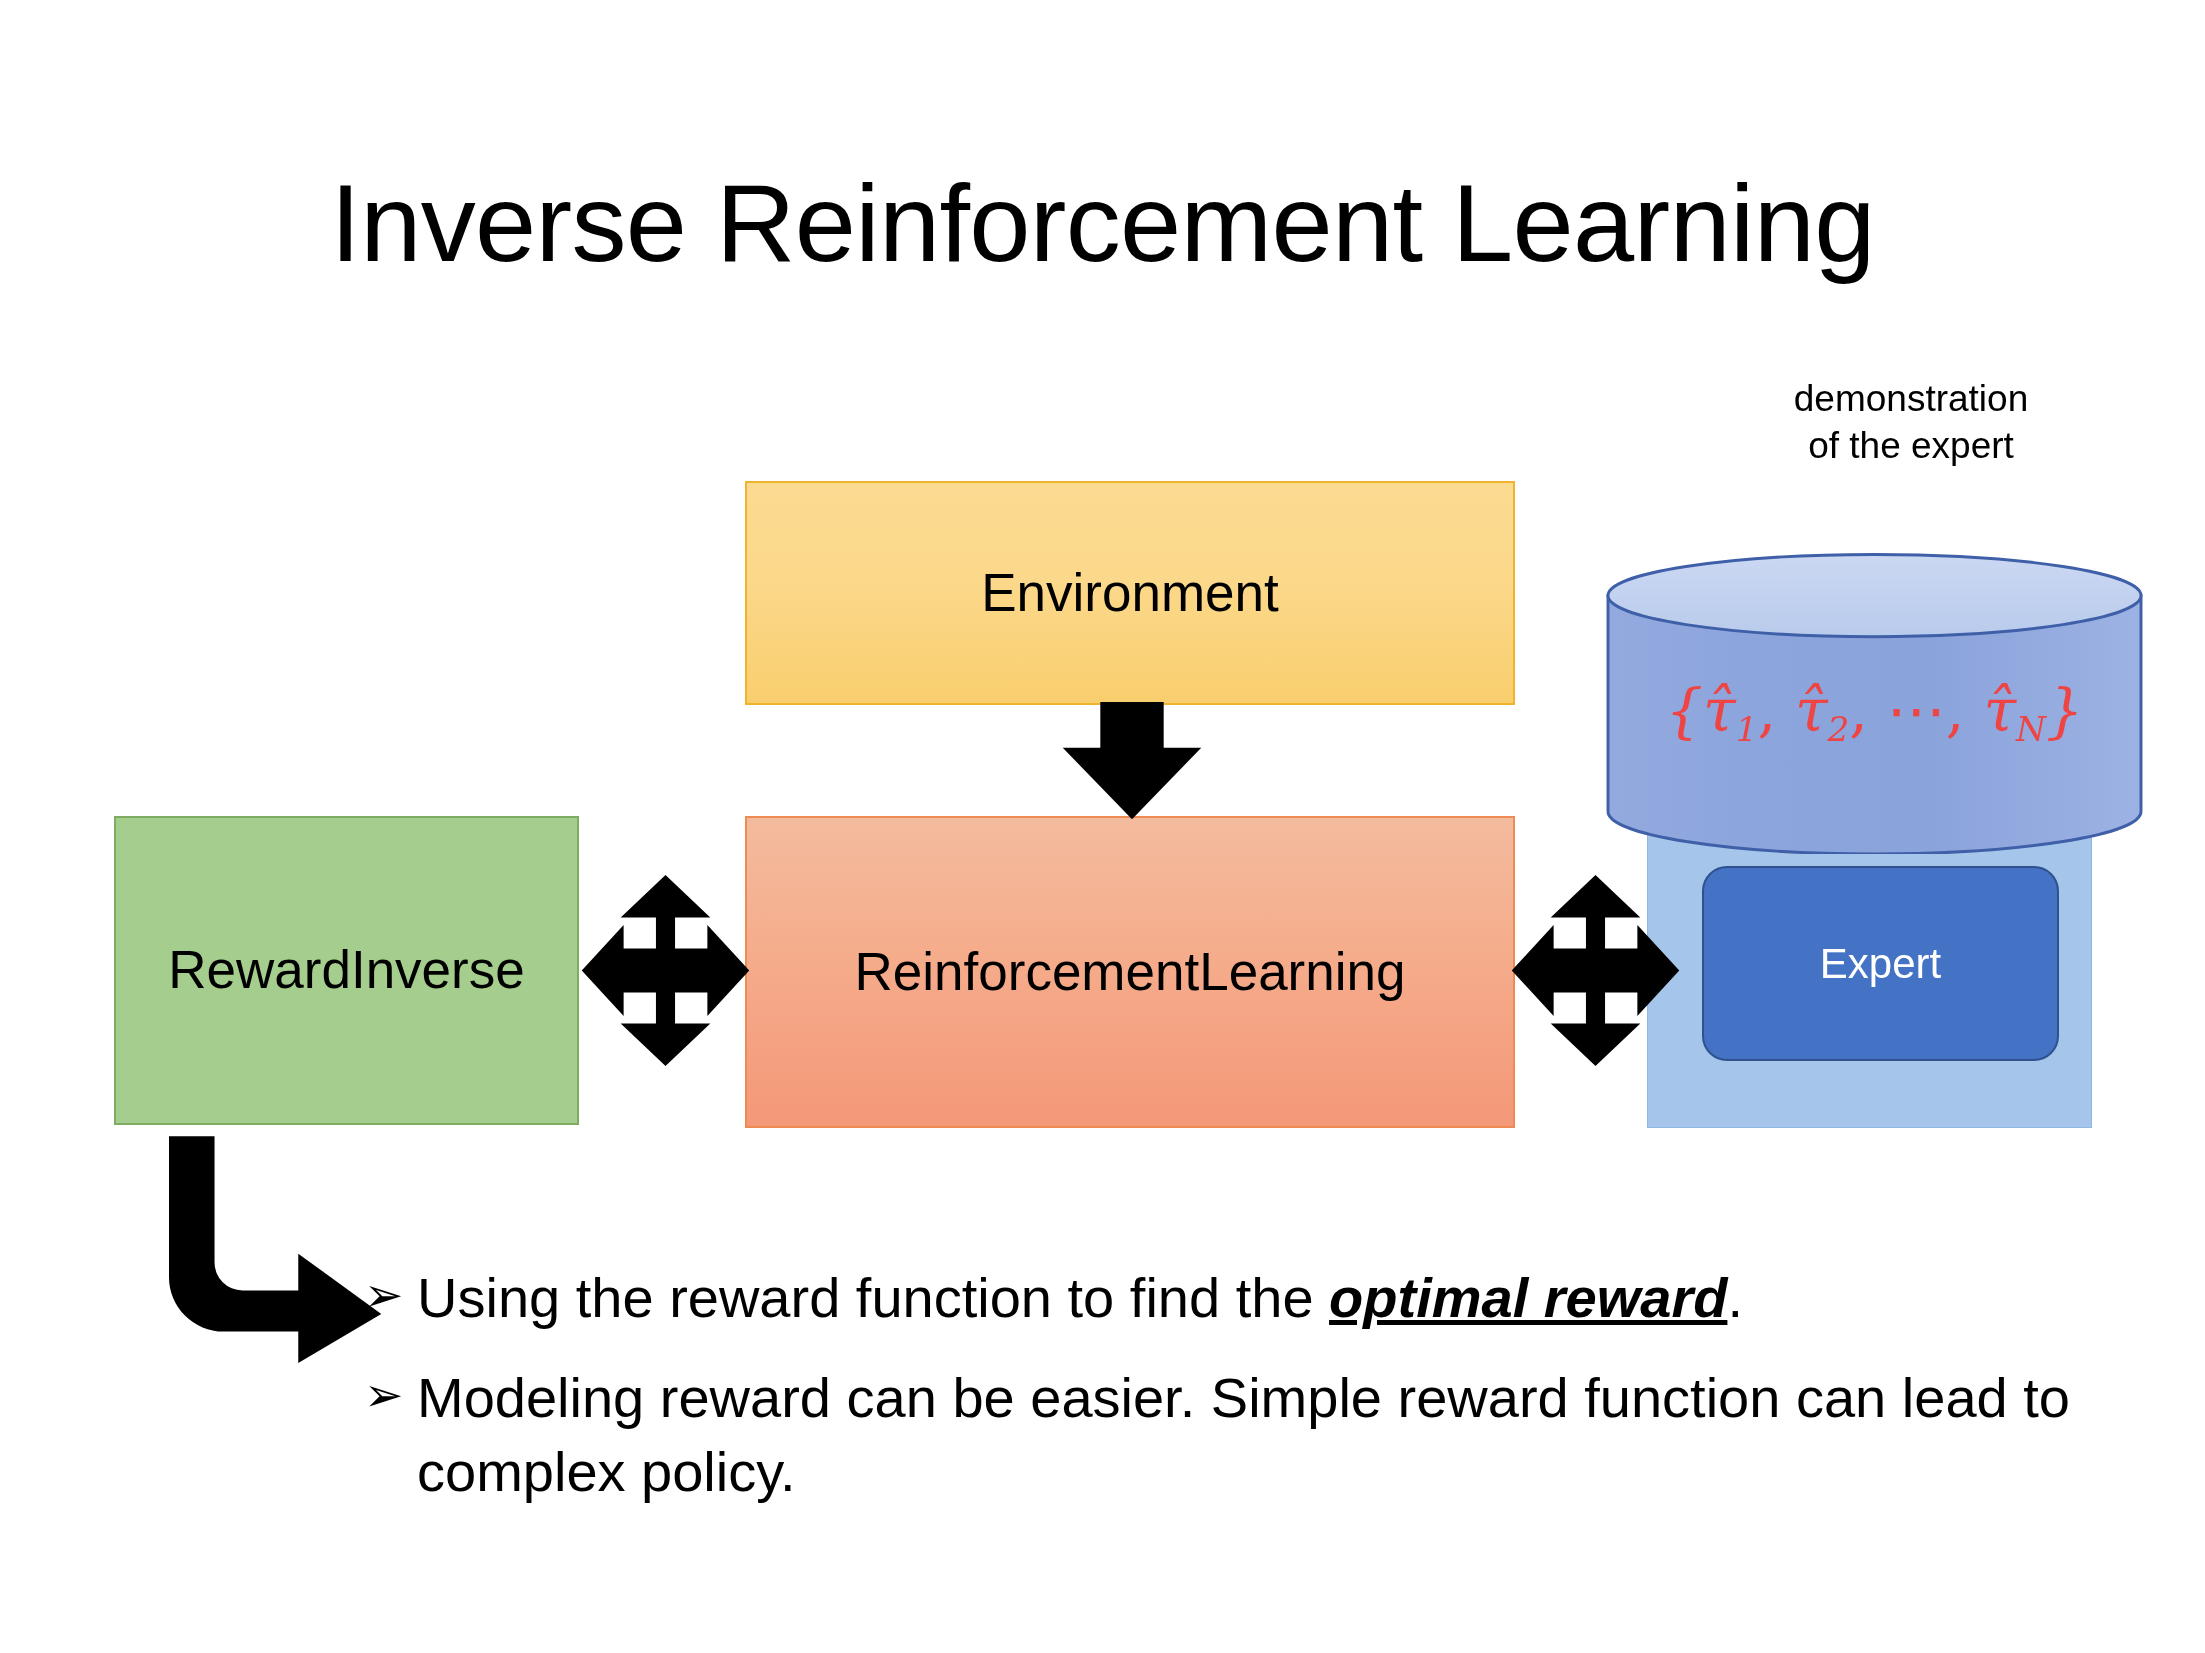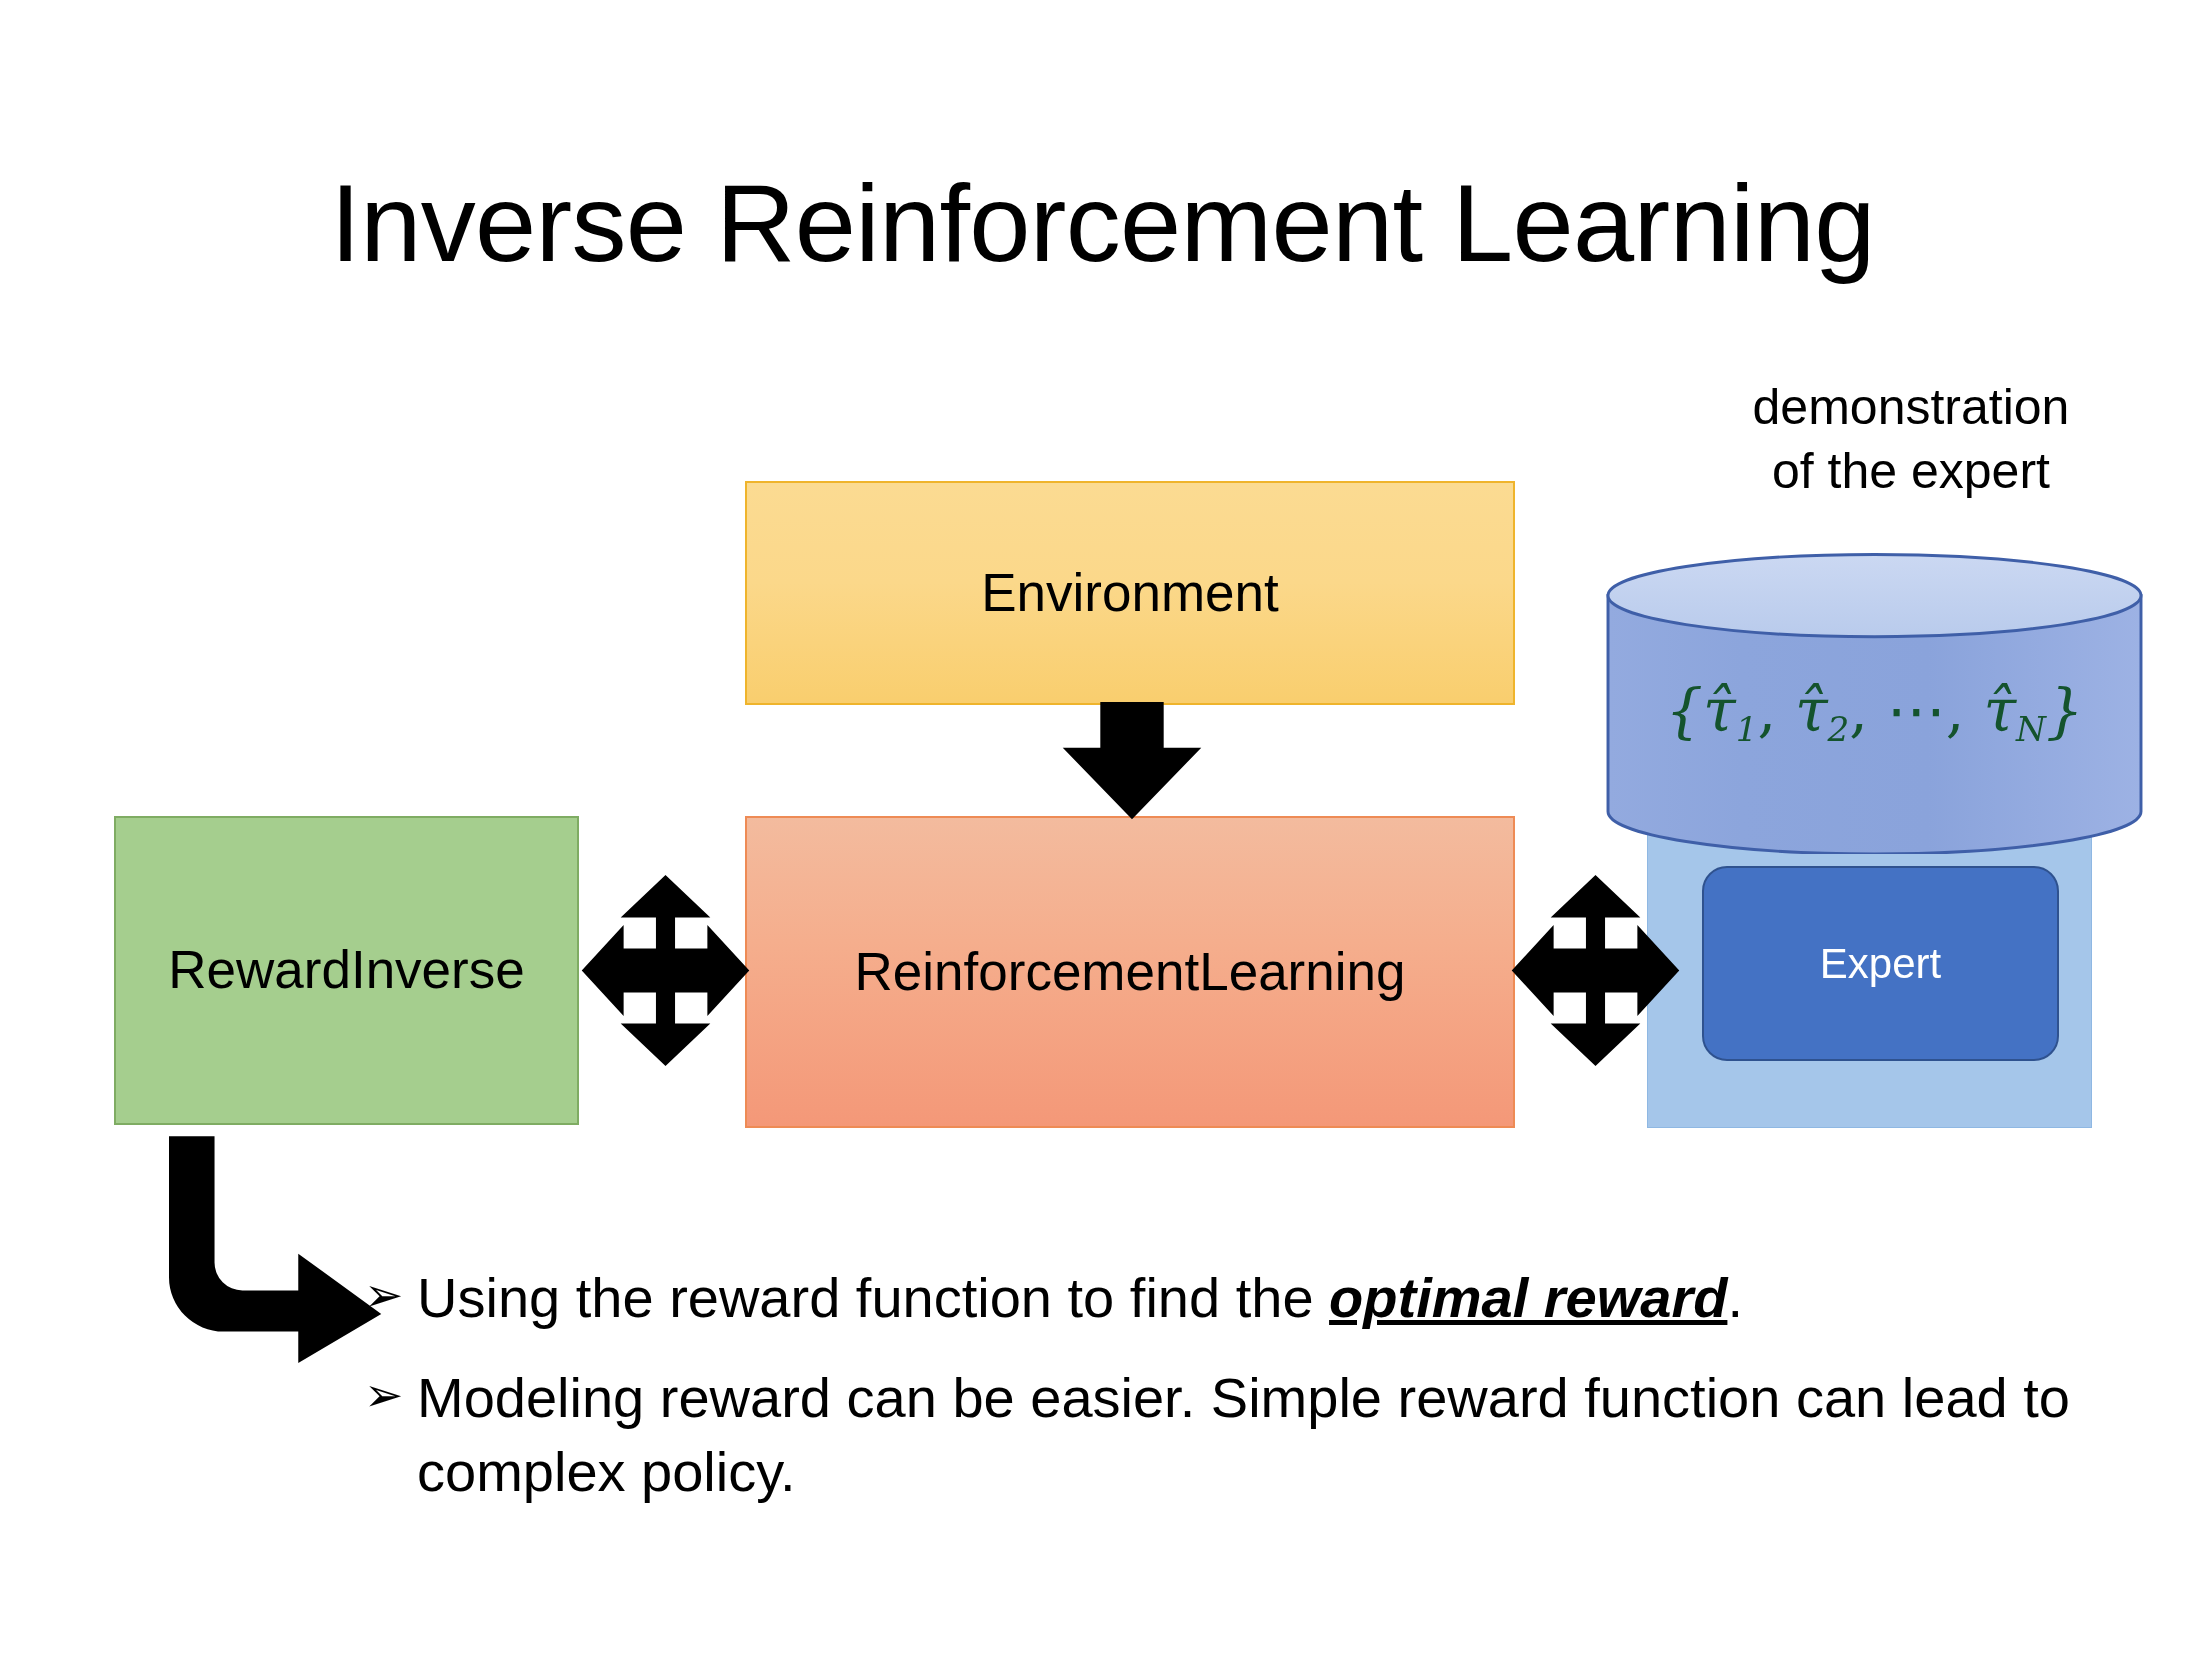--- a/index.html
+++ b/index.html
@@ -123,37 +123,37 @@
   #cylinder svg { display: block; width: 537px; height: 301px; }
   #cylinder-label {
     position: absolute;
     left: 1606px;
     top: 676px;
     width: 537px;
     text-align: center;
     font-family: "DejaVu Serif", "Liberation Serif", serif;
     font-style: italic;
     font-size: 59px;
-    color: #14532d;
+    color: #ef4444;
     white-space: nowrap;
   }
   #cylinder-label sub {
     font-size: 0.58em;
     font-style: italic;
     vertical-align: -0.28em;
   }
   #cylinder-label .nobr { font-style: normal; }
 
   #demo-caption {
     position: absolute;
     left: 1639px;
     top: 375px;
     width: 544px;
     text-align: center;
-    font-size: 50px;
+    font-size: 37px;
     line-height: 1.28;
     color: #000000;
   }
 
   
   .arrow-svg { position: absolute; }
   #down-arrow { left: 1062px; top: 702px; width: 140px; height: 118px; }
   #quad-arrow-left { left: 581px; top: 875px; width: 169px; height: 191px; }
   #quad-arrow-right { left: 1511px; top: 875px; width: 169px; height: 191px; }
   #bent-arrow { left: 169px; top: 1136px; width: 213px; height: 228px; }

